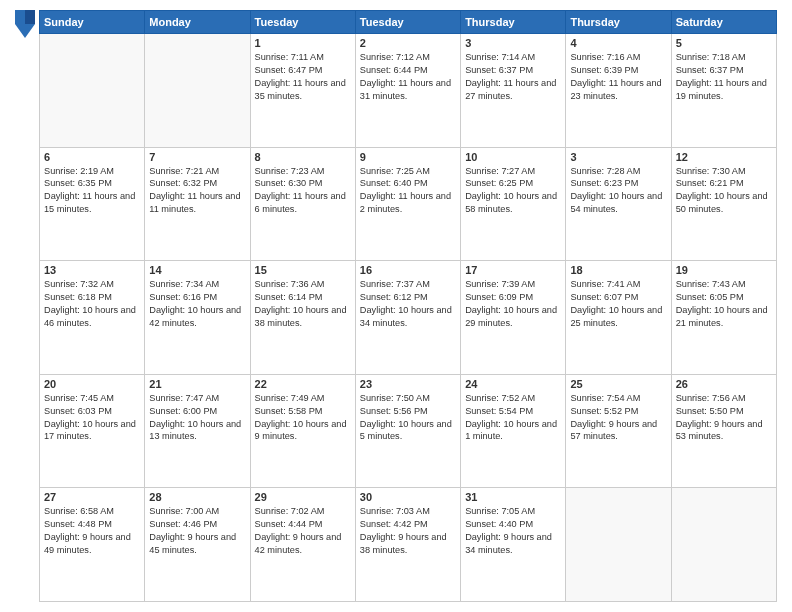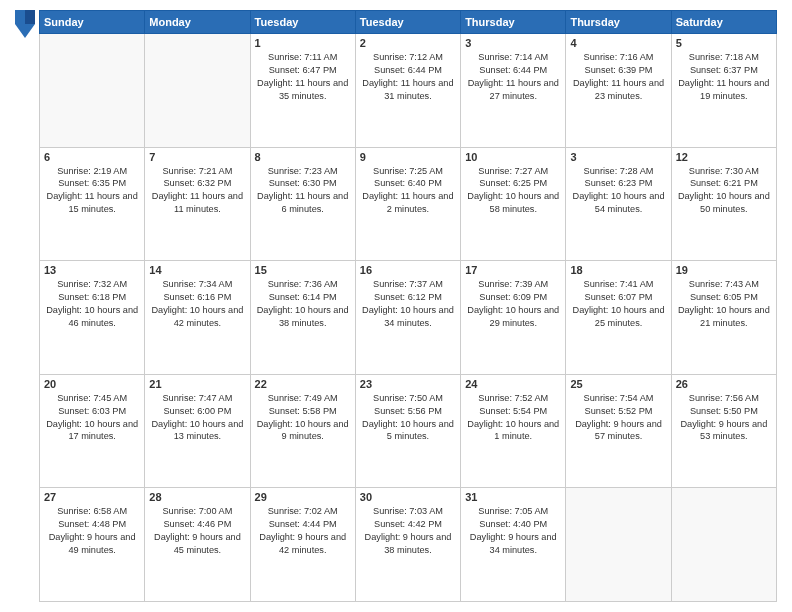--- a/index.html
+++ b/index.html
@@ -89,21 +89,20 @@
     .day-number {
       font-size: 11px;
       font-weight: bold;
       margin-bottom: 2px;
       display: block;
     }
     .day-info {
       font-size: 9.2px;
       line-height: 1.4;
       color: #333;
-      text-align: center;
     }
   </style>
 </head>
 <body>
 
 <div class="page">
   <div class="header">
     <div class="logo">
       <svg class="logo-icon" viewBox="0 0 20 28" xmlns="http://www.w3.org/2000/svg">
         <polygon points="0,0 20,0 20,14 10,28 0,14" fill="#2a6db5"></polygon>
@@ -144,21 +143,21 @@
           </td>
           <td>
             <span class="day-number">2</span>
             <div class="day-info">Sunrise: 7:12 AM
 Sunset: 6:44 PM
 Daylight: 11 hours and 31 minutes.</div>
           </td>
           <td>
             <span class="day-number">3</span>
             <div class="day-info">Sunrise: 7:14 AM
-Sunset: 6:44 PM
+Sunset: 6:37 PM
 Daylight: 11 hours and 27 minutes.</div>
           </td>
           <td>
             <span class="day-number">4</span>
             <div class="day-info">Sunrise: 7:16 AM
 Sunset: 6:39 PM
 Daylight: 11 hours and 23 minutes.</div>
           </td>
           <td>
             <span class="day-number">5</span>

